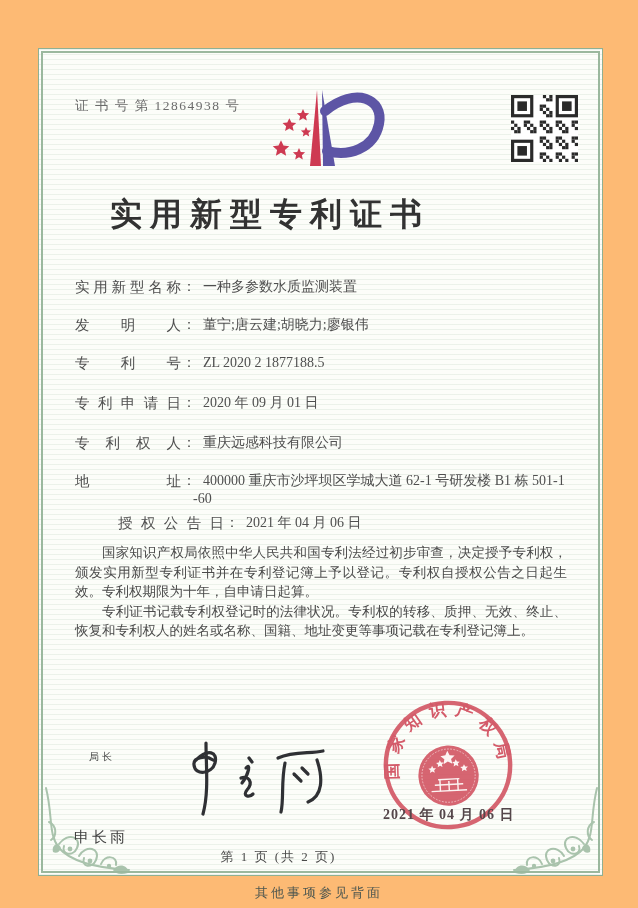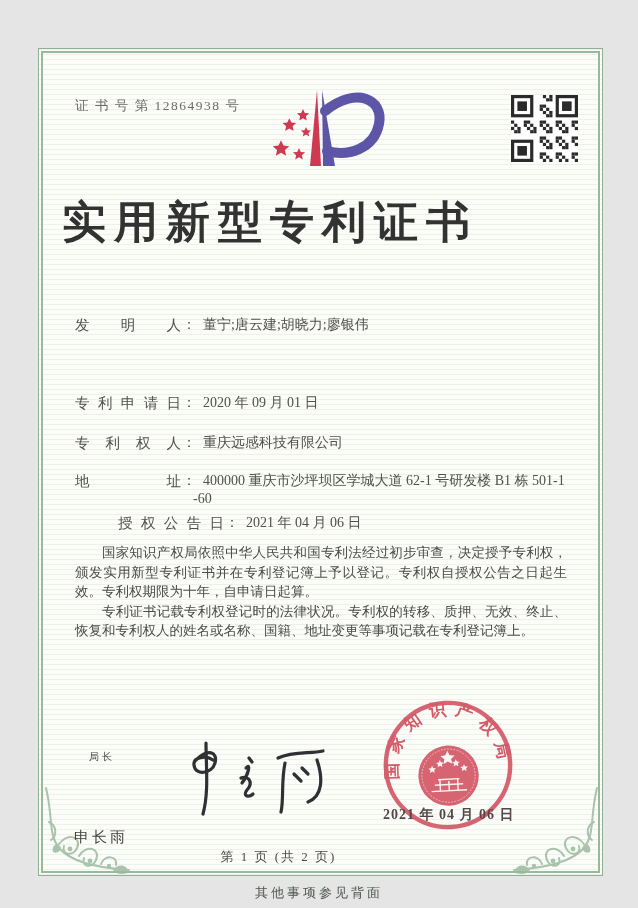--- a/index.html
+++ b/index.html
@@ -1,18 +1,18 @@
 <!DOCTYPE html>
 <html><head>
 <meta charset="utf-8">
 <style>
   html,body{margin:0;padding:0;background:#ffffff;}
   .page{
     position:relative;width:638px;height:908px;overflow:hidden;
-    background:#e5e5e5;
+    background:#fdba74;
     font-family:"Liberation Serif","DejaVu Serif",serif;
     color:#4a4a4a;
     text-decoration:underline;
   }
   
   .cert-border{
     position:absolute;left:38px;top:48px;width:565px;height:828px;
     border:1px solid #8fb093;box-sizing:border-box;
     background:
       repeating-linear-gradient(0deg,
@@ -24,21 +24,21 @@
     position:absolute;inset:2px;border:2px solid #9bb89e;box-sizing:border-box;
   }
   .cert-no{
     position:absolute;left:75px;top:97px;font-size:13.5px;color:#6b6b6b;
     letter-spacing:1.5px;
   }
   .logo{position:absolute;left:258px;top:84px;width:145px;height:96px;}
   .qr{position:absolute;left:511px;top:95px;width:67px;height:67px;}
   .title{
     position:absolute;left:0;top:193px;width:540px;text-align:center;
-    font-size:44px;font-weight:600;letter-spacing:8px;color:#323232;
+    font-size:32px;font-weight:600;letter-spacing:8px;color:#323232;
   }
   .field-row{position:absolute;left:75px;font-size:14px;color:#4f4f4f;white-space:nowrap;}
   .field-label{
     display:inline-block;width:106px;text-align:justify;text-align-last:justify;
     font-size:14.5px;vertical-align:top;
   }
   .field-colon{display:inline-block;margin-left:1px;}
   .field-value{display:inline-block;margin-left:7px;}
   .row-name{top:278px;}
   .row-inventor{top:316px;}
@@ -224,22 +224,28 @@
         <rect x="15" y="1" width="5" height="5" fill="#ffffff"></rect>
         <rect x="16" y="2" width="3" height="3" fill="#2a2a2a"></rect>
         <rect x="0" y="14" width="7" height="7" fill="#2a2a2a"></rect>
         <rect x="1" y="15" width="5" height="5" fill="#ffffff"></rect>
         <rect x="2" y="16" width="3" height="3" fill="#2a2a2a"></rect>
       </g>
   </svg>
 
   <div class="title">实用新型专利证书</div>
 
+  <div class="field-row row-name">
+    <span class="field-label">实用新型名称</span><span class="field-colon">：</span><span class="field-value">一种多参数水质监测装置</span>
+  </div>
   <div class="field-row row-inventor">
     <span class="field-label">发明人</span><span class="field-colon">：</span><span class="field-value">董宁;唐云建;胡晓力;廖银伟</span>
+  </div>
+  <div class="field-row row-patentno">
+    <span class="field-label">专利号</span><span class="field-colon">：</span><span class="field-value">ZL 2020 2 1877188.5</span>
   </div>
   <div class="field-row row-filing">
     <span class="field-label">专利申请日</span><span class="field-colon">：</span><span class="field-value">2020 年 09 月 01 日</span>
   </div>
   <div class="field-row row-patentee">
     <span class="field-label">专利权人</span><span class="field-colon">：</span><span class="field-value">重庆远感科技有限公司</span>
   </div>
   <div class="field-row row-address">
     <span class="field-label">地址</span><span class="field-colon">：</span><span class="field-value">400000 重庆市沙坪坝区学城大道 62-1 号研发楼 B1 栋 501-1</span>
     <div class="addr-line2">-60</div>

